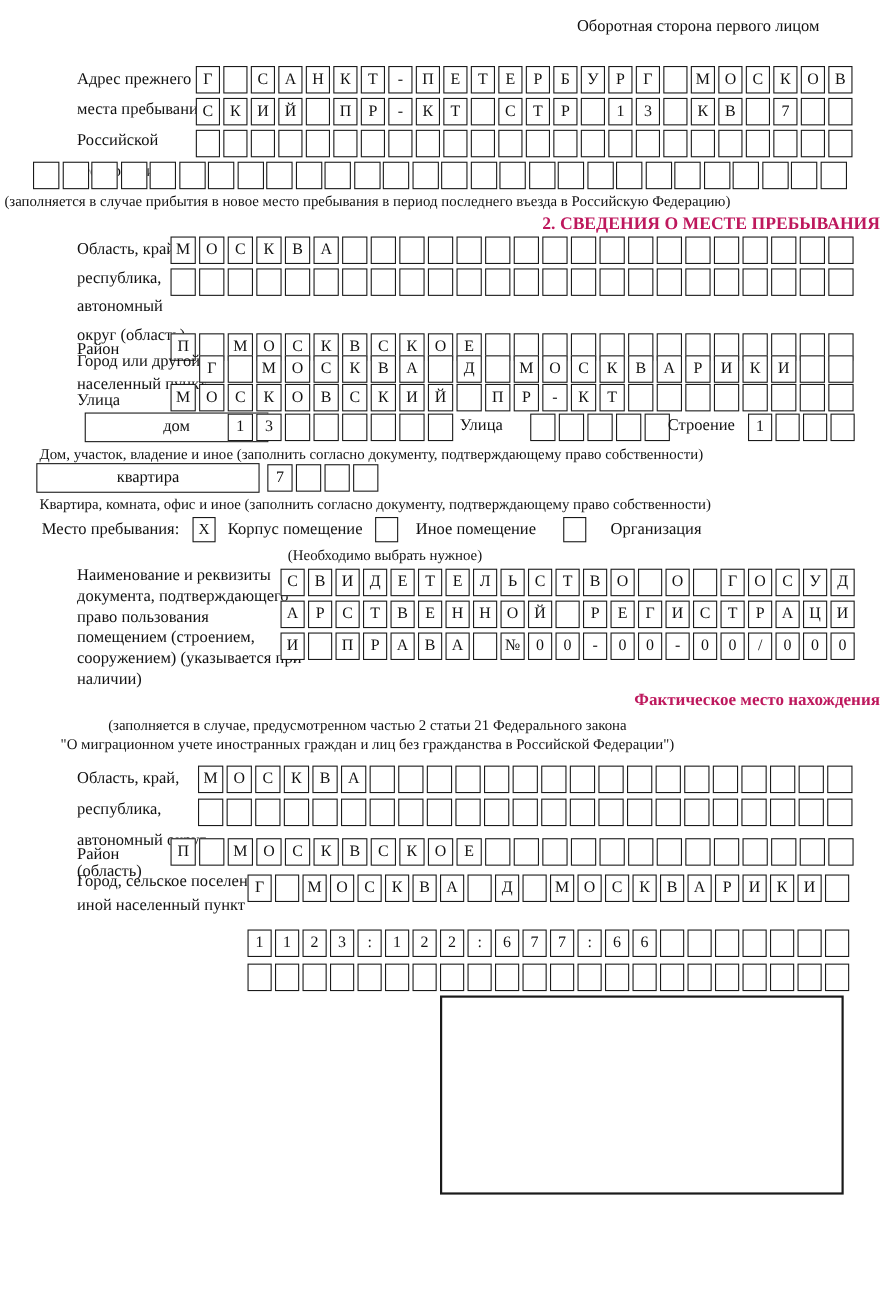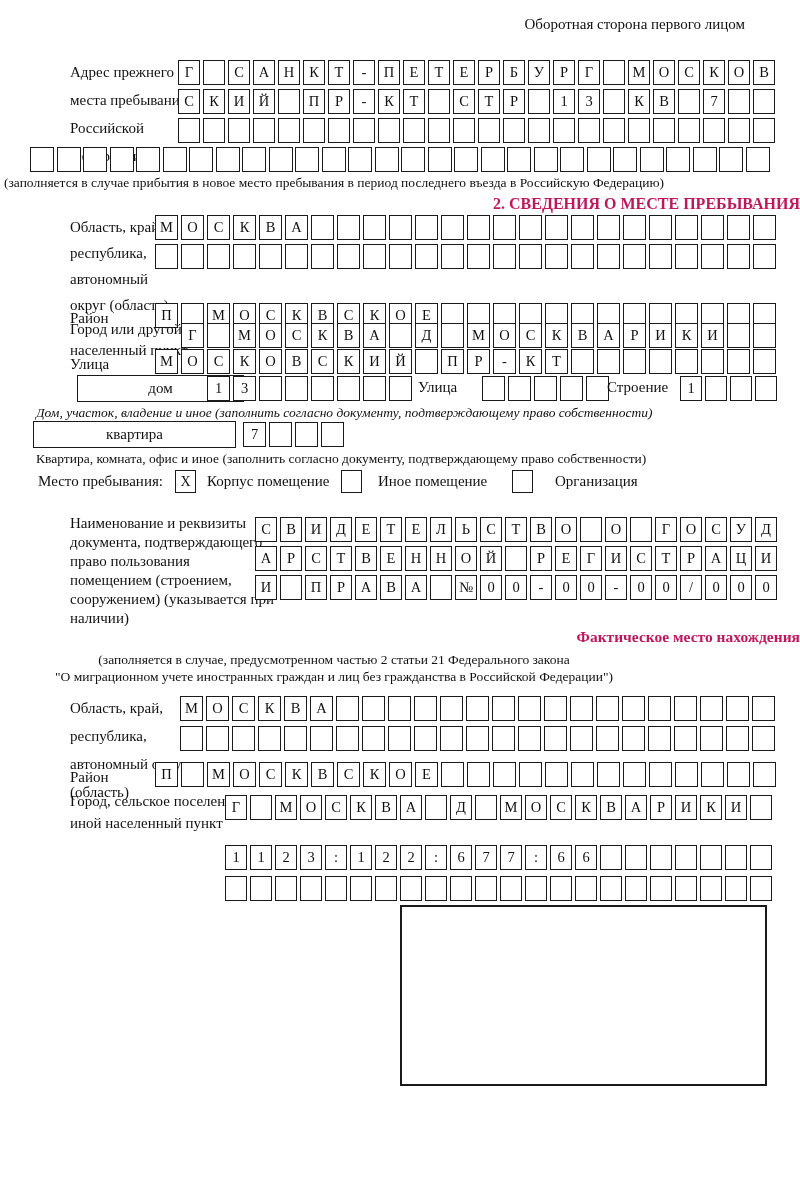--- a/index.html
+++ b/index.html
@@ -362,38 +362,39 @@
       <span class="cell"></span>
       <span class="cell"></span>
     </div>
   <div class="inline-lbl" style="left:607px;top:379px;">Строение</div>
   <div class="cells tight" style="left:680px;top:376px">
       <span class="cell">1</span>
       <span class="cell"></span>
       <span class="cell"></span>
       <span class="cell"></span>
     </div>
-  <div class="note" style="left:36px;top:405px;font-style:italic;">Дом, участок, владение и иное (заполнить согласно документу, подтверждающему право собственности)</div>
+  <div class="note" style="left:36px;top:405px;">Дом, участок, владение и иное (заполнить согласно документу, подтверждающему право собственности)</div>
 
   <div class="fieldbox" style="left:33px;top:421px;width:203px;">квартира</div>
   <div class="cells" style="left:243px;top:422px">
       <span class="cell">7</span>
       <span class="cell"></span>
       <span class="cell"></span>
       <span class="cell"></span>
     </div>
   <div class="note" style="left:36px;top:451px;">Квартира, комната, офис и иное (заполнить согласно документу, подтверждающему право собственности)</div>
 
   <div class="inline-lbl" style="left:38px;top:473px;">Место пребывания:</div>
   <div class="checkbox" style="left:175px;top:470px;">X</div>
   <div class="inline-lbl" style="left:207px;top:473px;">Корпус помещение</div>
   <div class="checkbox" style="left:341px;top:470px;"></div>
   <div class="inline-lbl" style="left:378px;top:473px;">Иное помещение</div>
   <div class="checkbox" style="left:512px;top:470px;"></div>
   <div class="inline-lbl" style="left:555px;top:473px;">Организация</div>
+  <div class="note" style="left:150px;top:497px;width:400px;text-align:center;">(Необходимо выбрать нужное)</div>
 
   <div class="lbl doc-label" style="left:70px;top:514px;width:205px;">Наименование и реквизиты документа, подтверждающего право пользования помещением (строением, сооружением) (указывается при наличии)</div>
   <div class="cells tight" style="left:255px;top:517px">
       <span class="cell">С</span>
       <span class="cell">В</span>
       <span class="cell">И</span>
       <span class="cell">Д</span>
       <span class="cell">Е</span>
       <span class="cell">Т</span>
       <span class="cell">Е</span>

